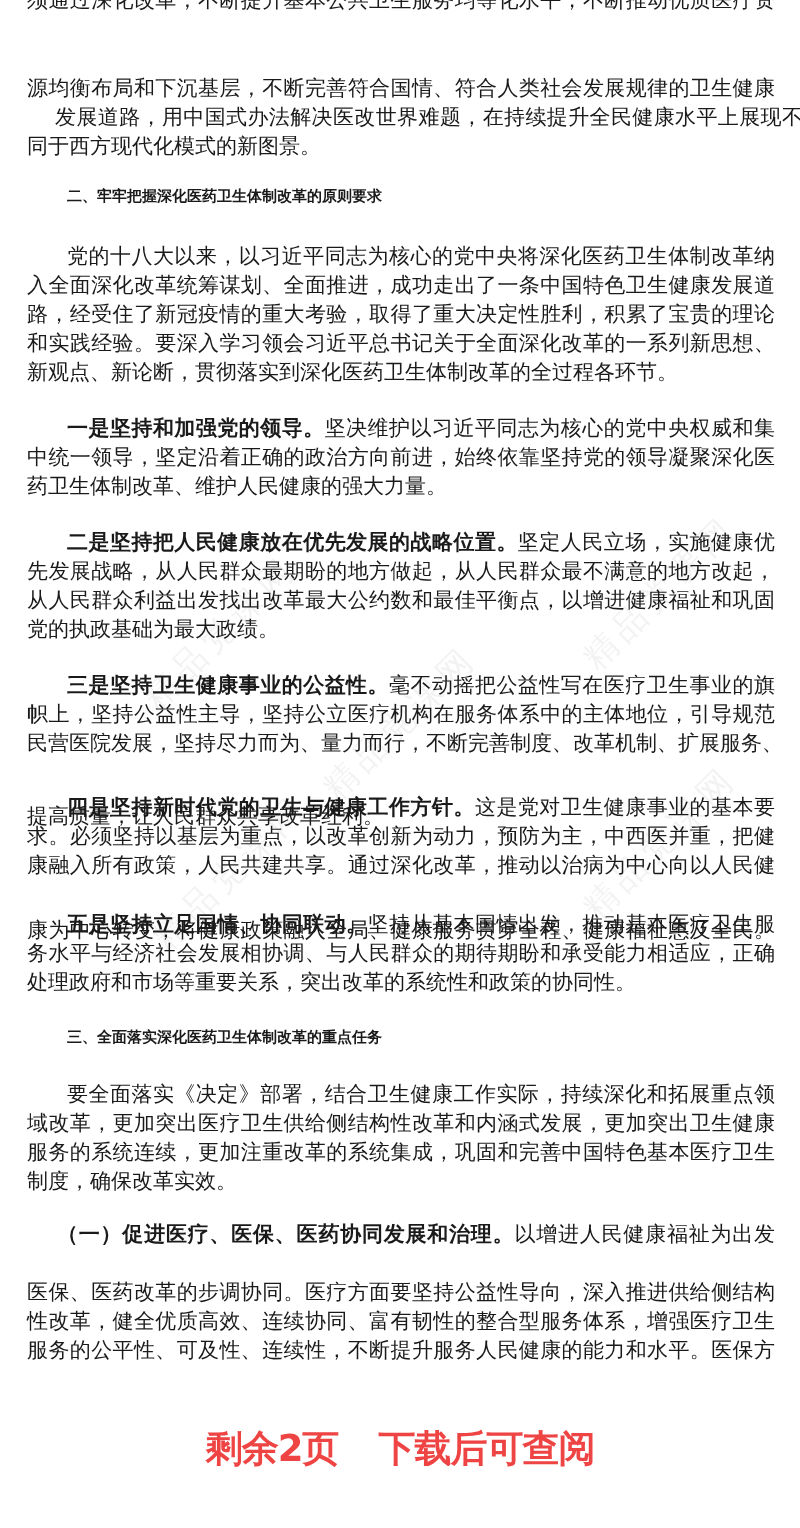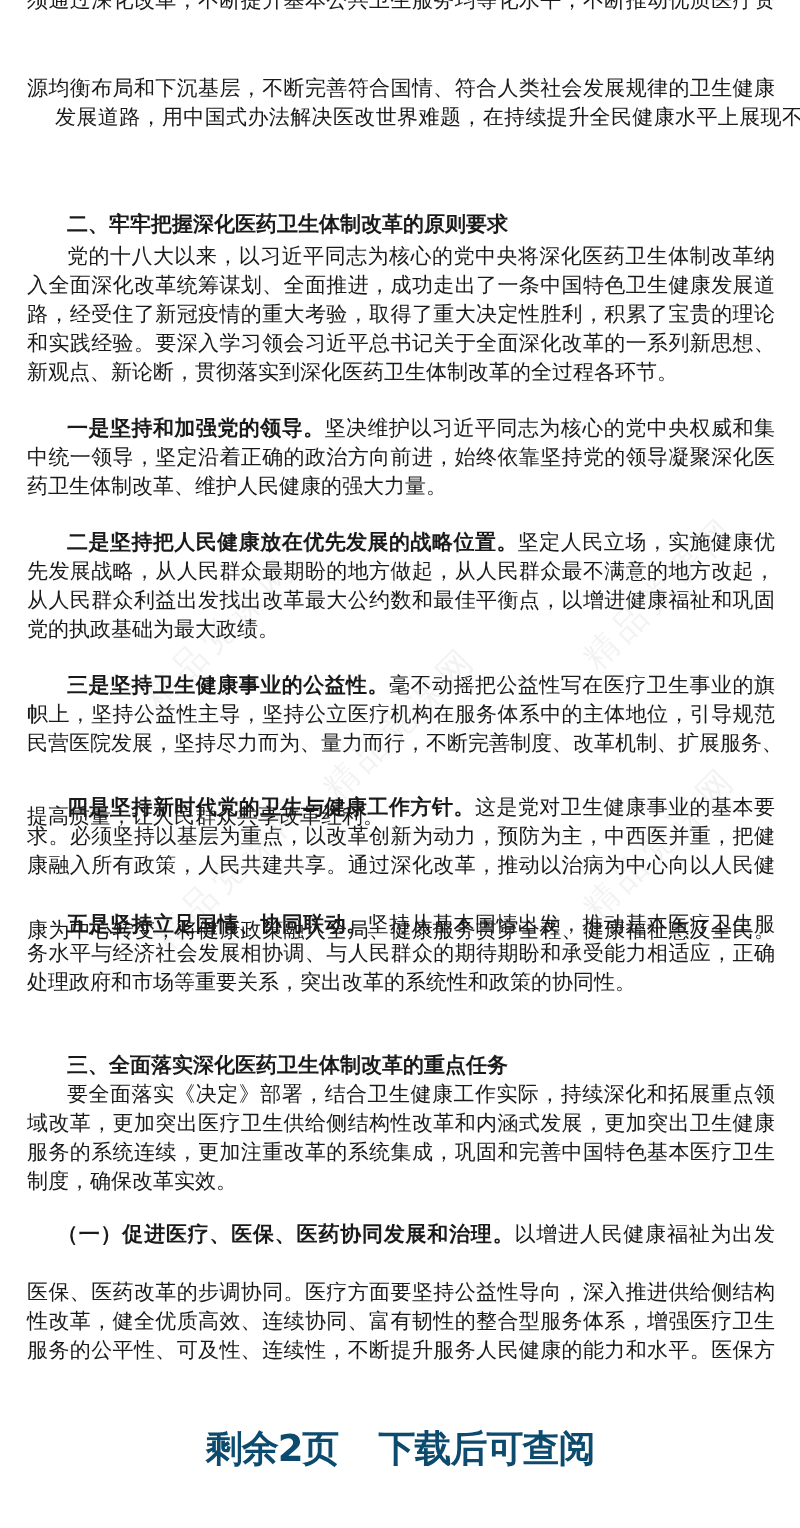--- a/index.html
+++ b/index.html
@@ -42,24 +42,23 @@
     }
     .b {
       font-family: "DejaVu Sans", "Liberation Sans", sans-serif;
       font-weight: bold;
     }
     .heading {
       position: absolute;
       left: 67px;
       font-family: "DejaVu Sans", "Liberation Sans", sans-serif;
       font-weight: bold;
-      font-size: 21px;
+      font-size: 15px;
       line-height: 29px;
       white-space: nowrap;
-      margin-top: 28px;
     }
     .clipped-top {
       position: absolute;
       left: 27px;
       top: -14px;
       width: 748px;
       font-size: 21px;
       line-height: 29px;
       white-space: nowrap;
       text-align: justify;
@@ -77,41 +76,42 @@
     }
     .more-banner {
       position: absolute;
       left: 0;
       top: 1424px;
       width: 800px;
       text-align: center;
       font-family: "DejaVu Sans", "Liberation Sans", sans-serif;
       font-weight: bold;
       font-size: 37px;
-      color: #0c4a6e;
+      color: #ef4444;
       letter-spacing: -1px;
     }
     .more-banner span { display: inline-block; }
     .more-banner .gap { width: 40px; }
   </style>
 </head>
 <body>
 
 <div class="page">
 
   <div class="watermark" style="left:120px; top:610px;">精品党课网</div>
   <div class="watermark" style="left:300px; top:700px;">精品党课网</div>
   <div class="watermark" style="left:560px; top:570px;">精品党课网</div>
   <div class="watermark" style="left:130px; top:850px;">精品党课网</div>
   <div class="watermark" style="left:560px; top:820px;">精品党课网</div>
 
   <div class="clipped-top">须通过深化改革，不断提升基本公共卫生服务均等化水平，不断推动优质医疗资</div>
 
   <div class="line" style="top:74px;">源均衡布局和下沉基层，不断完善符合国情、符合人类社会发展规律的卫生健康</div>
   <div class="line" style="top:103px;margin-left:28px;">发展道路，用中国式办法解决医改世界难题，在持续提升全民健康水平上展现不</div>
+  <div class="line last" style="top:132px;">同于西方现代化模式的新图景。</div>
 
   <div class="heading" style="top:182px;">二、牢牢把握深化医药卫生体制改革的原则要求</div>
 
   <div class="line indent" style="top:242px;">党的十八大以来，以习近平同志为核心的党中央将深化医药卫生体制改革纳</div>
   <div class="line" style="top:271px;">入全面深化改革统筹谋划、全面推进，成功走出了一条中国特色卫生健康发展道</div>
   <div class="line" style="top:300px;">路，经受住了新冠疫情的重大考验，取得了重大决定性胜利，积累了宝贵的理论</div>
   <div class="line" style="top:329px;">和实践经验。要深入学习领会习近平总书记关于全面深化改革的一系列新思想、</div>
   <div class="line last" style="top:358px;">新观点、新论断，贯彻落实到深化医药卫生体制改革的全过程各环节。</div>
 
   <div class="line indent" style="top:414px;"><span class="b">一是坚持和加强党的领导。</span><span>坚决维护以习近平同志为核心的党中央权威和集</span></div>

